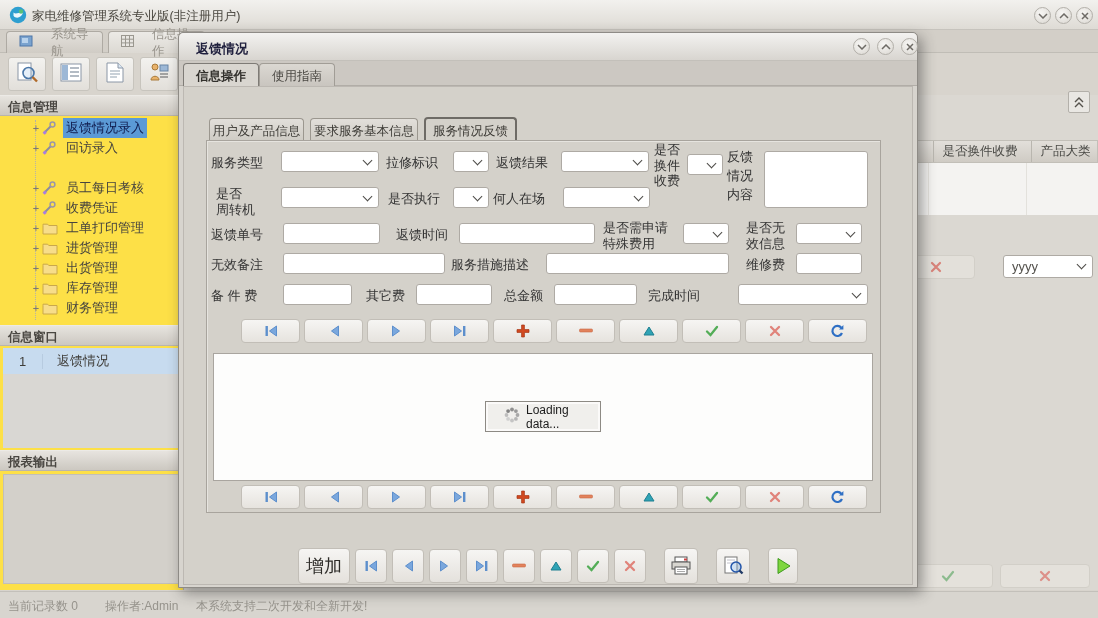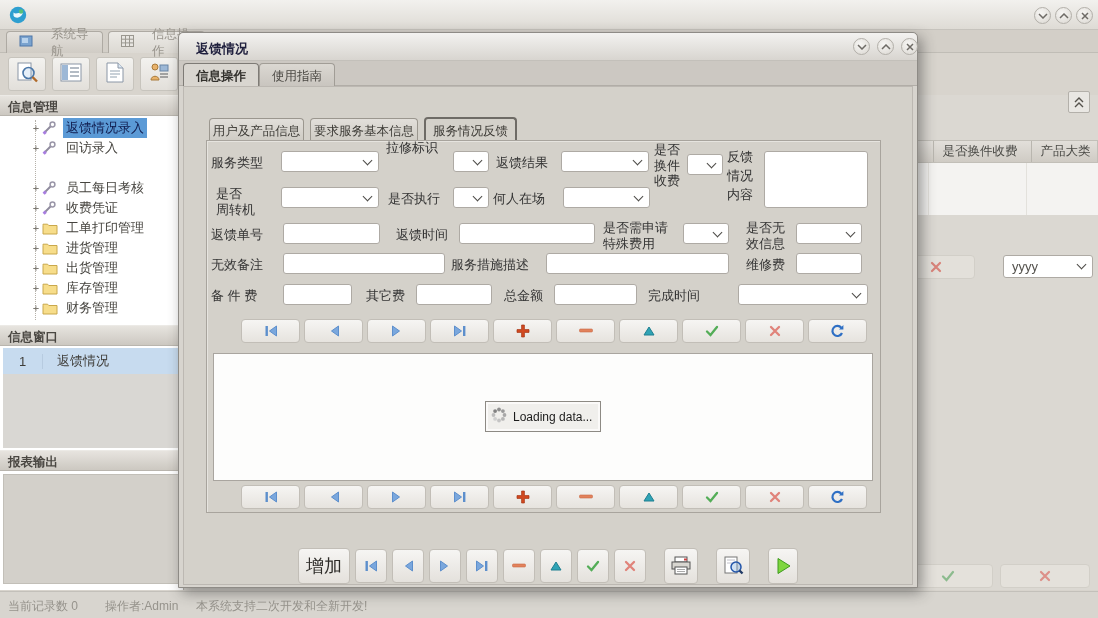--- a/index.html
+++ b/index.html
@@ -16,21 +16,21 @@
     display:flex; align-items:center; justify-content:center; }
   #maintabs { position:absolute; left:0; top:30px; width:1098px; height:23px; background:#d3cfc8; border-bottom:1px solid #c0bdb6;}
   .mtab { position:absolute; top:1px; height:22px; border:1px solid #aeaaa3; border-bottom:none;
     border-radius:4px 4px 0 0; background:linear-gradient(#e4e1dc,#d0ccc5); display:flex; align-items:center;
     gap:18px; padding:0 12px; font-size:12.5px; color:#98948c; }
   #toolbar { position:absolute; left:0; top:55px; width:230px; height:40px; }
   .tool-btn { position:absolute; top:2px; width:38px; height:34px; background:linear-gradient(#f3f2ef,#e2dfda);
     border:1px solid #c7c4bd; border-radius:3px; display:flex; align-items:center; justify-content:center; }
 
   
-  #sidebar { position:absolute; left:0; top:95px; width:184px; height:495px; background:#ffffff; border-right:1px solid #b5b2ac; }
+  #sidebar { position:absolute; left:0; top:95px; width:184px; height:495px; background:#fde047; border-right:1px solid #b5b2ac; }
   .side-hdr { position:absolute; left:0; width:183px; height:21px; background:linear-gradient(#e7e4df,#ccc8c1);
     border-top:1px solid #eceae6; border-bottom:1px solid #b9b5ae; font-size:12.5px; font-weight:600;
     color:#4a4742; padding:3px 0 0 8px; }
   .tree-item { position:absolute; left:0; width:183px; height:20px; display:flex; align-items:center; font-size:13px; color:#46443f; cursor:default; }
   .tree-item .expander { width:12px; margin-left:30px; font-size:11px; color:#7c7972; text-align:center; }
   .tree-item .ticon { width:17px; display:flex; }
   .tree-item .tlabel { margin-left:4px; padding:1px 3px; }
   .tree-item.selected .tlabel { background:#5b9ad6; color:#101c4e; }
   .treeline { position:absolute; left:35px; top:118px; height:190px; border-left:1px dotted #b5b1a9; }
   .info-row { position:absolute; left:3px; top:348px; width:180px; height:26px; background:#c7dbef;
@@ -77,21 +77,21 @@
   .lbl { position:absolute; font-size:13px; color:#333; white-space:pre-line; line-height:15.5px; z-index:2; }
   .tf { position:absolute; background:#fff; border:1px solid #aeaaa4; border-radius:3px; height:21px;
     font:12px "Liberation Sans",sans-serif; padding:0 4px; z-index:2; }
   textarea.tf { resize:none; }
 
   .navbar { position:absolute; left:62px; width:626px; height:24px; display:flex; gap:4px; z-index:2; }
   .nbtn { flex:1; background:linear-gradient(#f6f5f3,#e6e3de); border:1px solid #c2beb7; border-radius:4px;
     display:flex; align-items:center; justify-content:center; }
   #grid { position:absolute; left:34px; top:320px; width:660px; height:128px; background:#fdfdfc; border:1px solid #a9a59f; z-index:2; }
   #loading-box { position:absolute; left:306px; top:368px; width:116px; height:31px; background:#f0efec;
-    border:1px solid #8d8a84; box-shadow:inset 0 0 0 2px #fbfaf9; display:flex; align-items:center; padding-left:5px; gap:6px; z-index:4; }
+    border:1px solid #8d8a84; box-shadow:inset 0 0 0 2px #fbfaf9; display:flex; align-items:center; padding-left:18px; gap:6px; z-index:4; }
   #loading-text { font-size:12px; color:#1c1c1c; }
 
   #bottom-toolbar { position:absolute; left:0; top:513px; width:738px; height:40px; display:flex;
     align-items:center; justify-content:center; gap:5px; }
   .tbtn { width:32px; height:34px; background:linear-gradient(#f6f5f3,#e4e1dc); border:1px solid #c2beb7;
     border-radius:4px; display:flex; align-items:center; justify-content:center; }
   #add-btn { width:52px; height:36px; font-size:18px; color:#2e2c29; }
   .tb-sep { width:8px; }
 
   
@@ -102,20 +102,21 @@
 <body>
 
 <div id="titlebar">
   <span class="abs" style="left:9px;top:6px;">
     <svg width="18" height="18">
         <circle cx="9" cy="9" r="8.2" fill="#2e9fd0"></circle>
         <path d="M4.5 6.5c2.5 2.8 7-1.4 9.3 0.6-0.8 4.2-6.8 6.4-9.3 2.6z" fill="#fff" opacity="0.92"></path>
         <circle cx="12" cy="5.5" r="2.2" fill="#57c07a"></circle>
       </svg>
   </span>
+  <span class="title">家电维修管理系统专业版(非注册用户)</span>
   <div class="circle-btn" style="left:1034px;top:7px;">
     <svg width="10" height="6">
         <path d="M1 1l4 4 4-4" fill="none" stroke="#6e6b66" stroke-width="1.5"></path>
       </svg>
   </div>
   <div class="circle-btn" style="left:1055px;top:7px;">
     <svg width="10" height="6">
         <path d="M1 5l4-4 4 4" fill="none" stroke="#6e6b66" stroke-width="1.5"></path>
       </svg>
   </div>
@@ -346,21 +347,21 @@
   </div>
   <div id="dlg-body"></div>
 
   <div class="itab" style="left:30px;width:95px;">用户及产品信息</div>
   <div class="itab" style="left:131px;width:108px;">要求服务基本信息</div>
   <div class="itab active" style="left:245px;width:93px;">服务情况反馈</div>
   <div id="groupbox"></div>
 
   <span class="lbl" style="left:32px;top:122px;">服务类型</span>
   <div class="combo" style="left:102px;top:118px;width:98px;"></div>
-  <span class="lbl" style="left:207px;top:108px;font-family:Liberation Mono, monospace;">拉修标识</span>
+  <span class="lbl" style="left:207px;top:122px;">拉修标识</span>
   <div class="combo" style="left:274px;top:118px;width:36px;"></div>
   <span class="lbl" style="left:317px;top:122px;">返馈结果</span>
   <div class="combo" style="left:382px;top:118px;width:88px;"></div>
   <span class="lbl" style="left:475px;top:109px;">是否
 换件
 收费</span>
   <div class="combo" style="left:508px;top:121px;width:36px;"></div>
   <span class="lbl" style="left:548px;top:114px;line-height:19px;">反馈
 情况
 内容</span>

